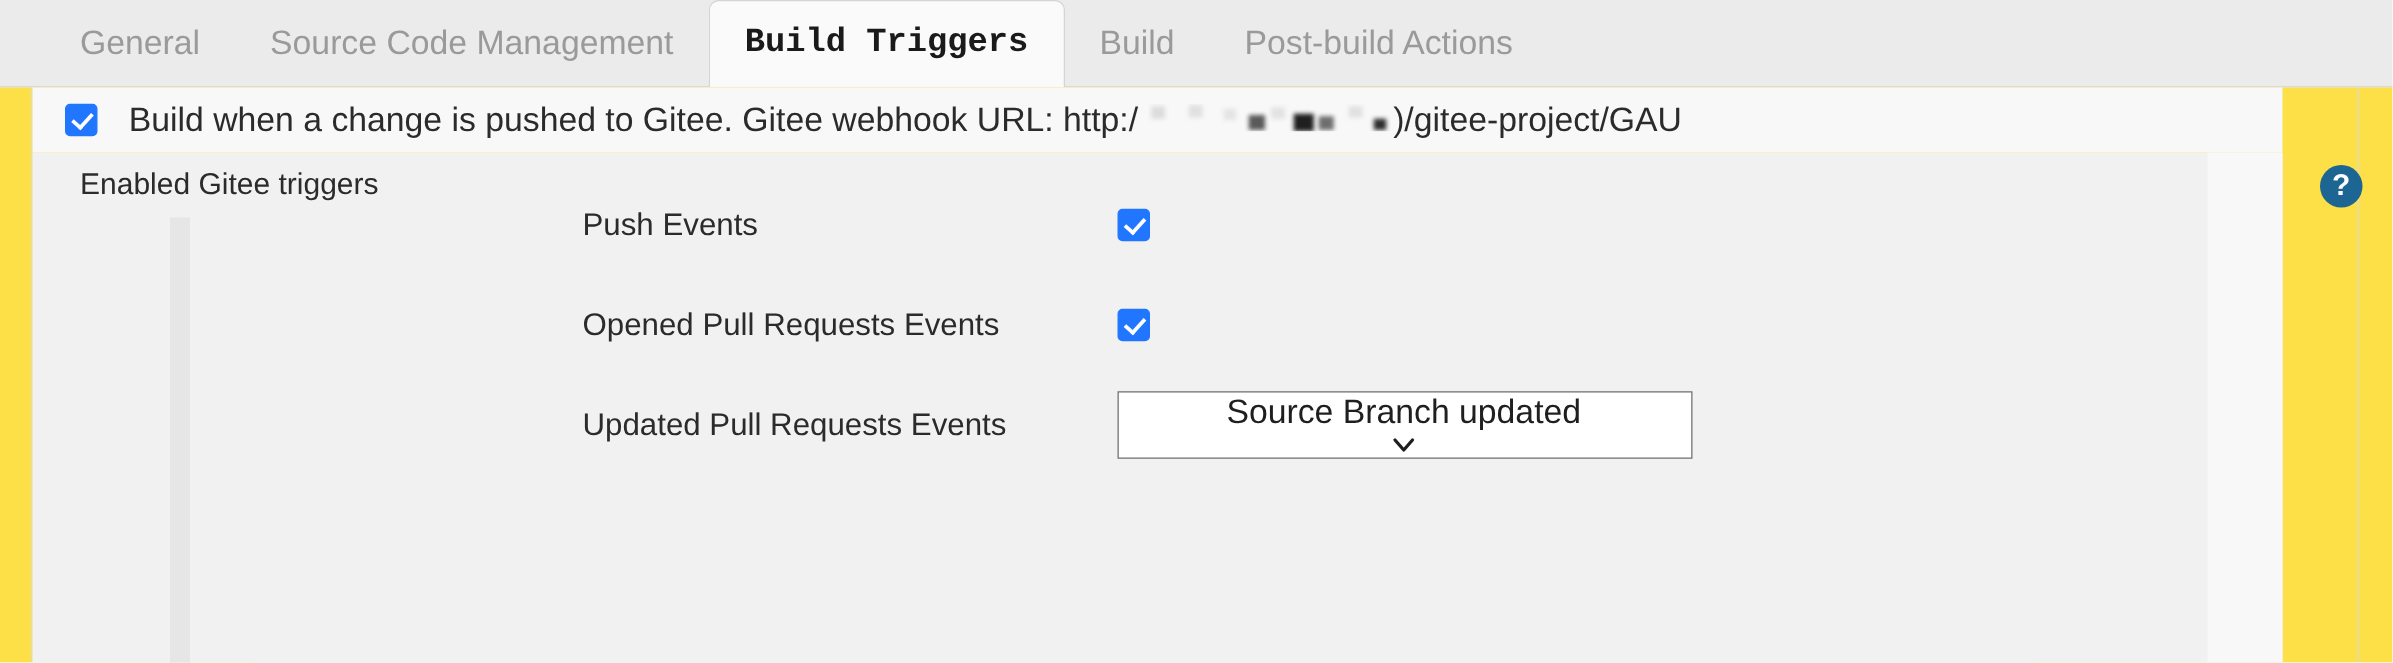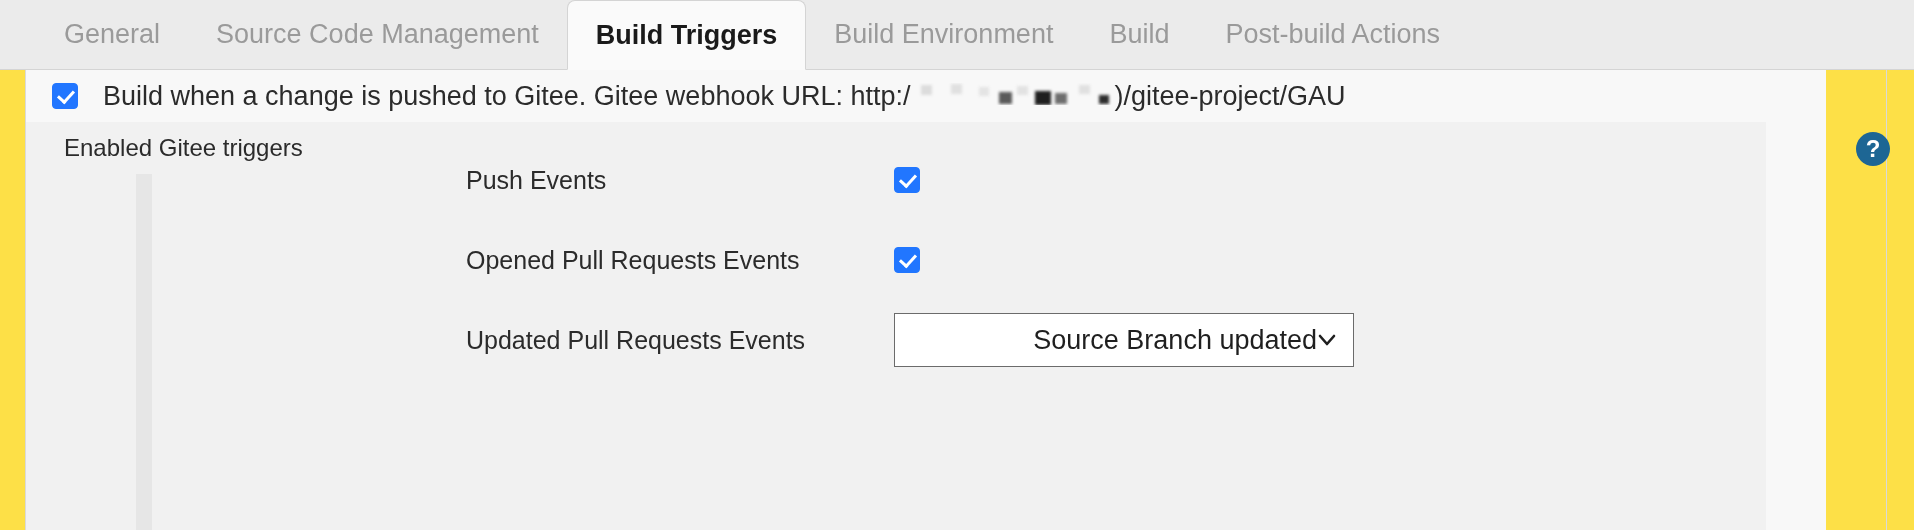--- a/index.html
+++ b/index.html
@@ -51,20 +51,21 @@
     font-weight: bold;
     background: #fafafa;
     border: 1px solid #d4d4d4;
     border-bottom: 1px solid #fafafa;
     border-radius: 8px 8px 0 0;
     padding: 22px 28px 22px 28px;
     box-sizing: border-box;
     height: 70px;
     display: flex;
     align-items: center;
+    font-family: Liberation Mono, monospace;
   }
 
   
   .content {
     position: absolute;
     left: 0;
     top: 70px;
     width: 1914px;
     height: 460px;
     background: #fde047;
@@ -215,23 +216,24 @@
 
   
   .select {
     width: 460px;
     height: 54px;
     background: #ffffff;
     border: 1.6px solid #6b6b6b;
     box-sizing: border-box;
     display: flex;
     align-items: center;
-    justify-content: flex-end;
+    justify-content: space-between;
     padding: 0 16px 0 14px;
     cursor: pointer;
+    flex-direction: column;
   }
   .select-value {
     font-size: 27px;
     color: #1f1f1f;
     white-space: nowrap;
   }
   .chev {
     width: 20px;
     height: 20px;
     flex: none;
@@ -267,21 +269,20 @@
 </style>
 </head>
 <body>
 
 <div class="page">
 
   <div class="tabbar">
     <div class="tab">General</div>
     <div class="tab">Source Code Management</div>
     <div class="tab active">Build Triggers</div>
-    <div class="tab">Build Environment</div>
     <div class="tab">Build</div>
     <div class="tab">Post-build Actions</div>
   </div>
 
   <div class="content">
 
     <div class="rail-outer"></div>
     <div class="right-rail"></div>
 
     <div class="row-top">

